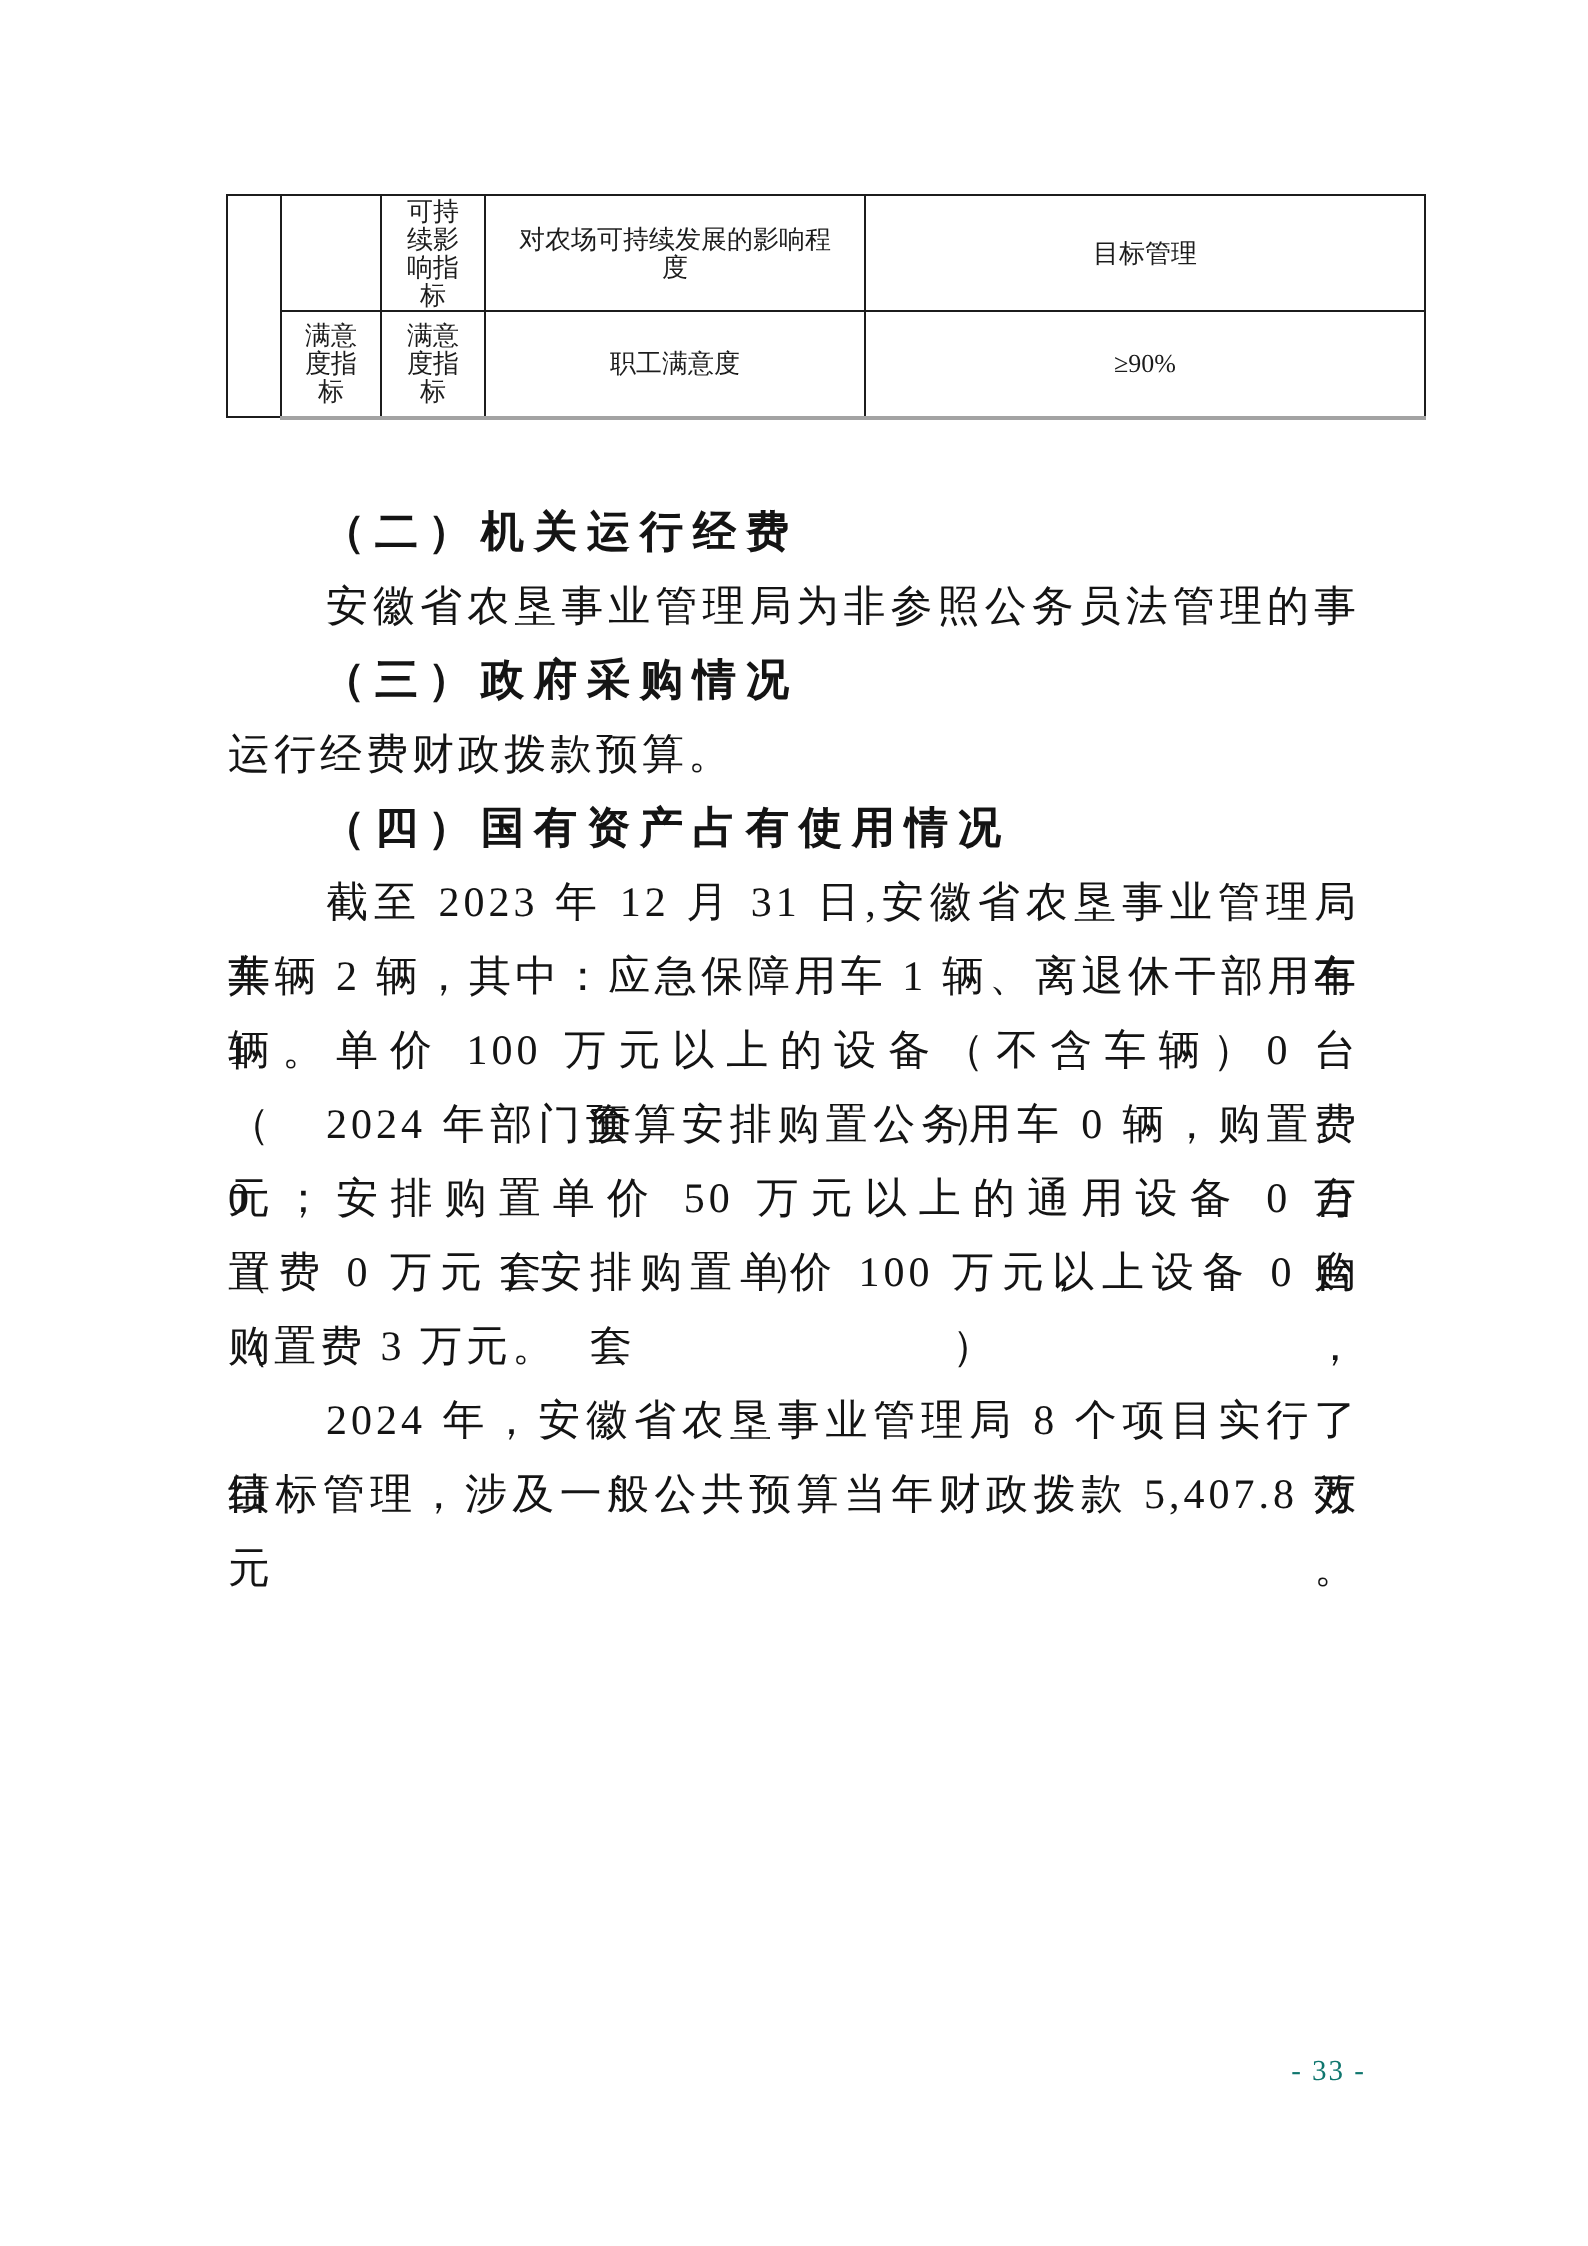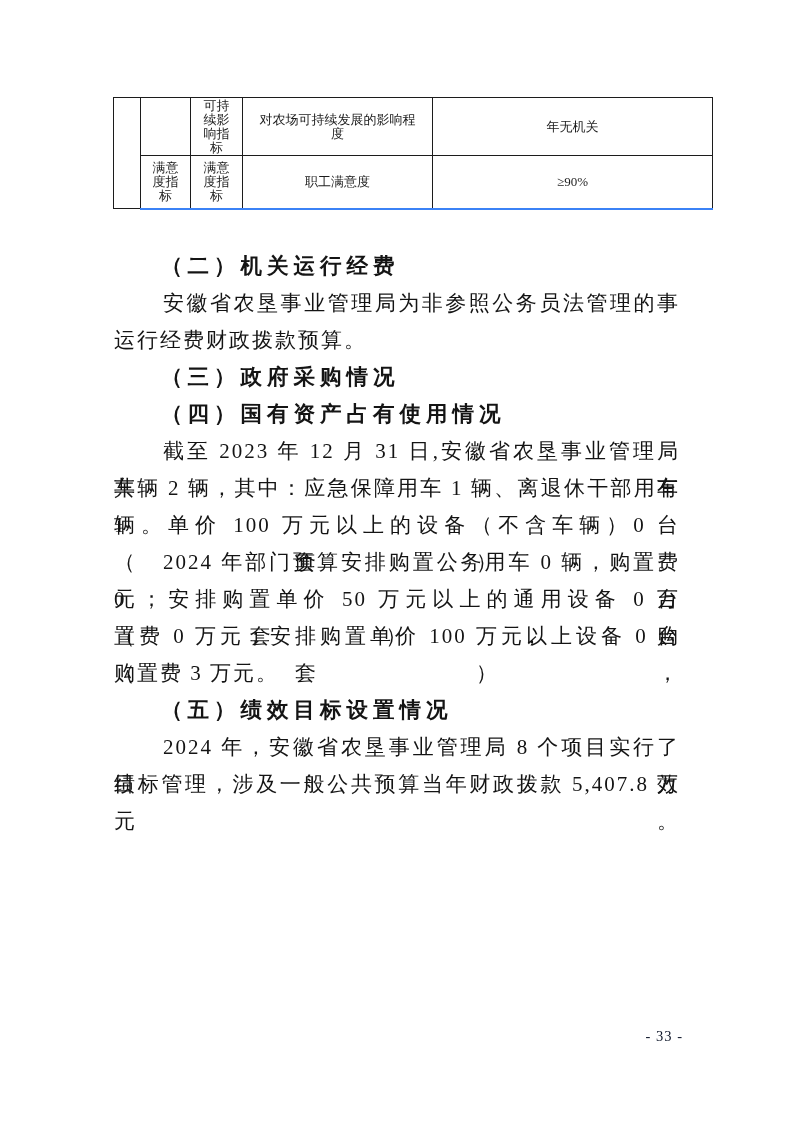--- a/index.html
+++ b/index.html
@@ -8,34 +8,34 @@
   .page{position:absolute;left:0;top:0;width:794px;height:1045px;background:#ffffff;overflow:hidden;}
 
   
   table.indicator-table{position:absolute;left:113px;top:97px;width:599px;
       border-collapse:collapse;table-layout:fixed;}
   .indicator-table td{border:1px solid #1c1c1c;text-align:center;vertical-align:middle;
       font-size:13px;line-height:14px;white-space:pre-line;padding:0;color:#1c1c1c;
       font-family:"Liberation Serif",serif;overflow:hidden;}
   .indicator-table tr.r1{height:58px;}
   .indicator-table tr.r2{height:53px;}
-  .indicator-table tr.r2 td{border-bottom:2px solid #3b82f6;margin-left:16px;}
+  .indicator-table tr.r2 td{border-bottom:2px solid #a3a3a3;margin-left:16px;}
 
   
   .content{position:absolute;left:114px;top:248px;width:566px;font-size:21px;
       letter-spacing:2px;}
   .line{height:37px;line-height:37px;white-space:normal;}
   .j{text-align:justify;text-align-last:justify;}
   .fj{text-align:justify;text-align-last:justify;text-indent:49px;font-family:Liberation Serif, serif;}
   .pl{text-align:left;}
   .h{font-family:"Liberation Sans",sans-serif;font-weight:bold;text-indent:47px;
      letter-spacing:5px;font-size:21.5px;text-align:center;text-align-last:left;}
 
   .pagenum{position:absolute;top:1028px;right:111px;font-size:14.5px;
-      letter-spacing:1px;color:#0f172a;}
+      letter-spacing:1px;color:#0f766e;}
 </style>
 </head>
 <body>
 
 <div class="page">
 
   <table class="indicator-table">
     <colgroup>
       <col style="width:27px">
         <col style="width:50px">
@@ -46,48 +46,47 @@
     <tbody>
         <tr class="r1">
       <td rowspan="2"></td>
       <td></td>
       <td>可持
 续影
 响指
 标</td>
       <td>对农场可持续发展的影响程
 度</td>
-      <td>年无机关</td>
+      <td>目标管理</td>
     </tr>
     <tr class="r2">
       <td>满意
 度指
 标</td>
       <td>满意
 度指
 标</td>
       <td>职工满意度</td>
       <td>≥90%</td>
     </tr>
   </tbody>
     </table>
 
   <div class="content">
     <div class="line h">（二）机关运行经费</div>
     <div class="line fj">安徽省农垦事业管理局为非参照公务员法管理的事</div>
+    <div class="line h">（三）政府采购情况</div>
     <div class="line pl">运行经费财政拨款预算。</div>
-    <div class="line h">（三）政府采购情况</div>
     <div class="line h">（四）国有资产占有使用情况</div>
     <div class="line fj">截至 2023 年 12 月 31 日,安徽省农垦事业管理局共有</div>
     <div class="line j">车辆 2 辆，其中：应急保障用车 1 辆、离退休干部用车 1</div>
     <div class="line j">辆。单价 100 万元以上的设备（不含车辆）0 台（套）。</div>
     <div class="line fj">2024 年部门预算安排购置公务用车 0 辆，购置费 0 万</div>
     <div class="line j">元；安排购置单价 50 万元以上的通用设备 0 台（套），购</div>
     <div class="line j">置费 0 万元；安排购置单价 100 万元以上设备 0 台（套），</div>
     <div class="line pl">购置费 3 万元。</div>
-    <div class="line h">（五）绩效目标设置情况</div>
     <div class="line fj">2024 年，安徽省农垦事业管理局 8 个项目实行了绩效</div>
     <div class="line j">目标管理，涉及一般公共预算当年财政拨款 5,407.8 万元。</div>
   </div>
 
   <div class="pagenum">- 33 -</div>
 
 </div>
 
 </body></html>

